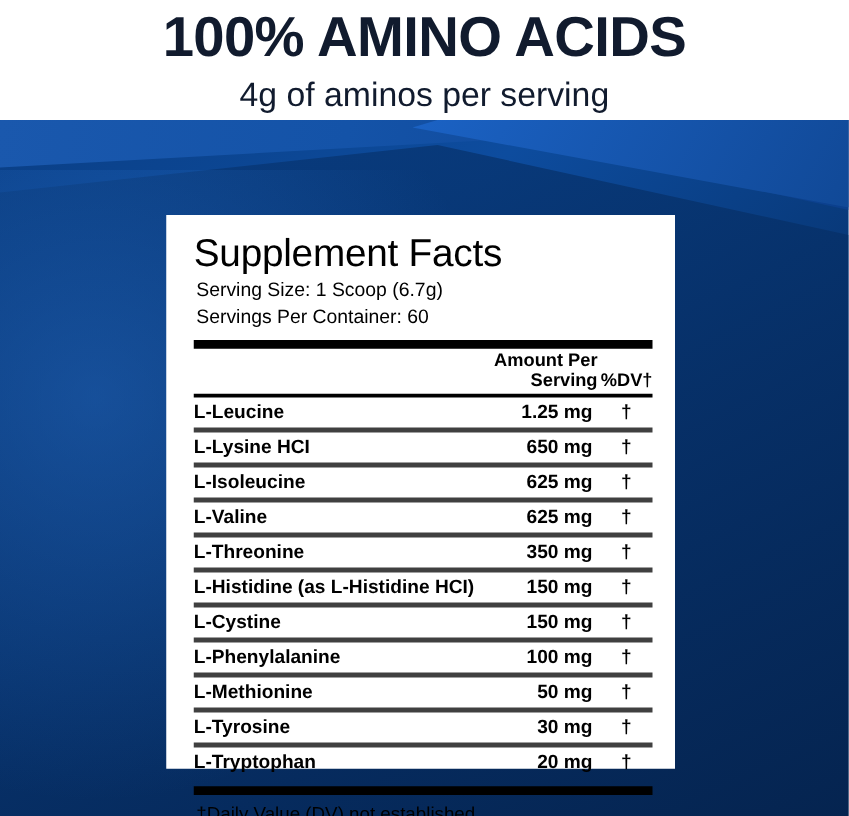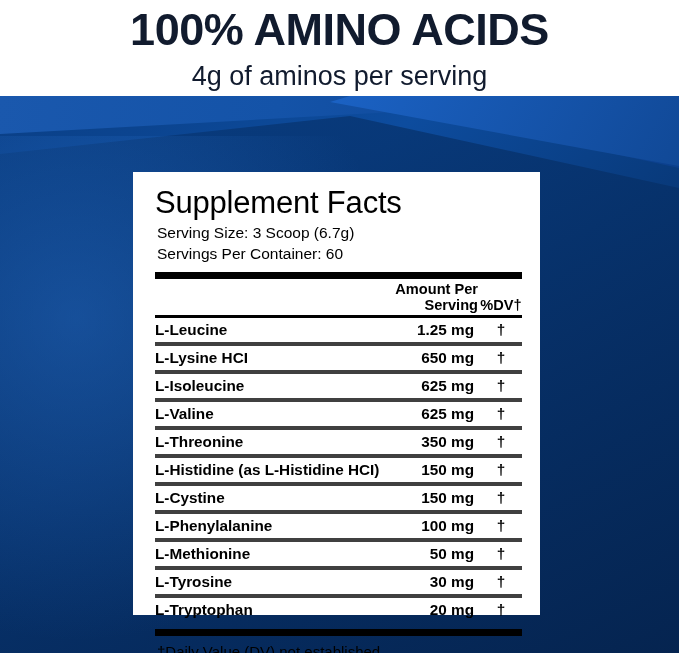--- a/index.html
+++ b/index.html
@@ -138,21 +138,21 @@
   .col-name  { text-align: left; }
   .col-amt   { text-align: right; width: 96px; padding-right: 6px !important; }
   .col-dv    { text-align: center; width: 42px; }
 
   .head-row th {
     font-size: 14.6px;
     padding-bottom: 3px;
     padding-top: 3px;
   }
   .head-amt { text-align: right; padding-right: 2px !important; }
-  .head-dv  { text-align: center; }
+  .head-dv  { text-align: right; }
 
   tr.data-row td {
     border-bottom: 4px solid #404040;
     padding-top: 3px;
     padding-bottom: 3px;
   }
   tr.data-row:last-child td { border-bottom: none; }
 
   .footnote {
     font-size: 15px;
@@ -172,21 +172,21 @@
   <div class="blue-sheen"></div>
 </div>
 
 <div class="header">
   <h1 class="headline">100% AMINO ACIDS</h1>
   <p class="subheadline">4g of aminos per serving</p>
 </div>
 
 <div class="panel">
   <div class="panel-title">Supplement Facts</div>
-  <div class="serving-line">Serving Size: 3 Scoop (6.7g)</div>
+  <div class="serving-line">Serving Size: 1 Scoop (6.7g)</div>
   <div class="serving-line">Servings Per Container: 60</div>
 
   <div class="rule-thick"></div>
 
   <table class="facts">
     <thead>
       <tr class="head-row">
         <th class="col-name"></th>
         <th class="col-amt head-amt">Amount  Per Serving</th>
         <th class="col-dv head-dv">%DV†</th>

